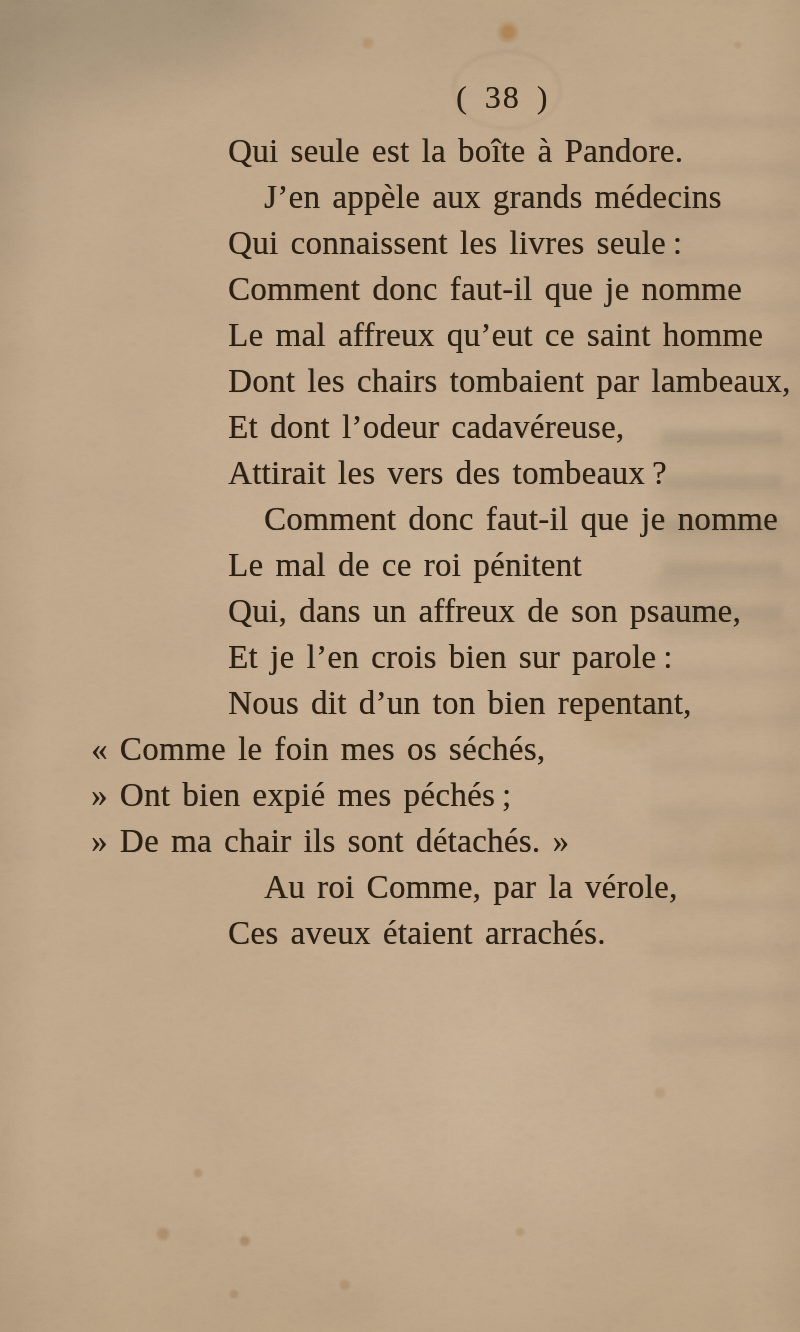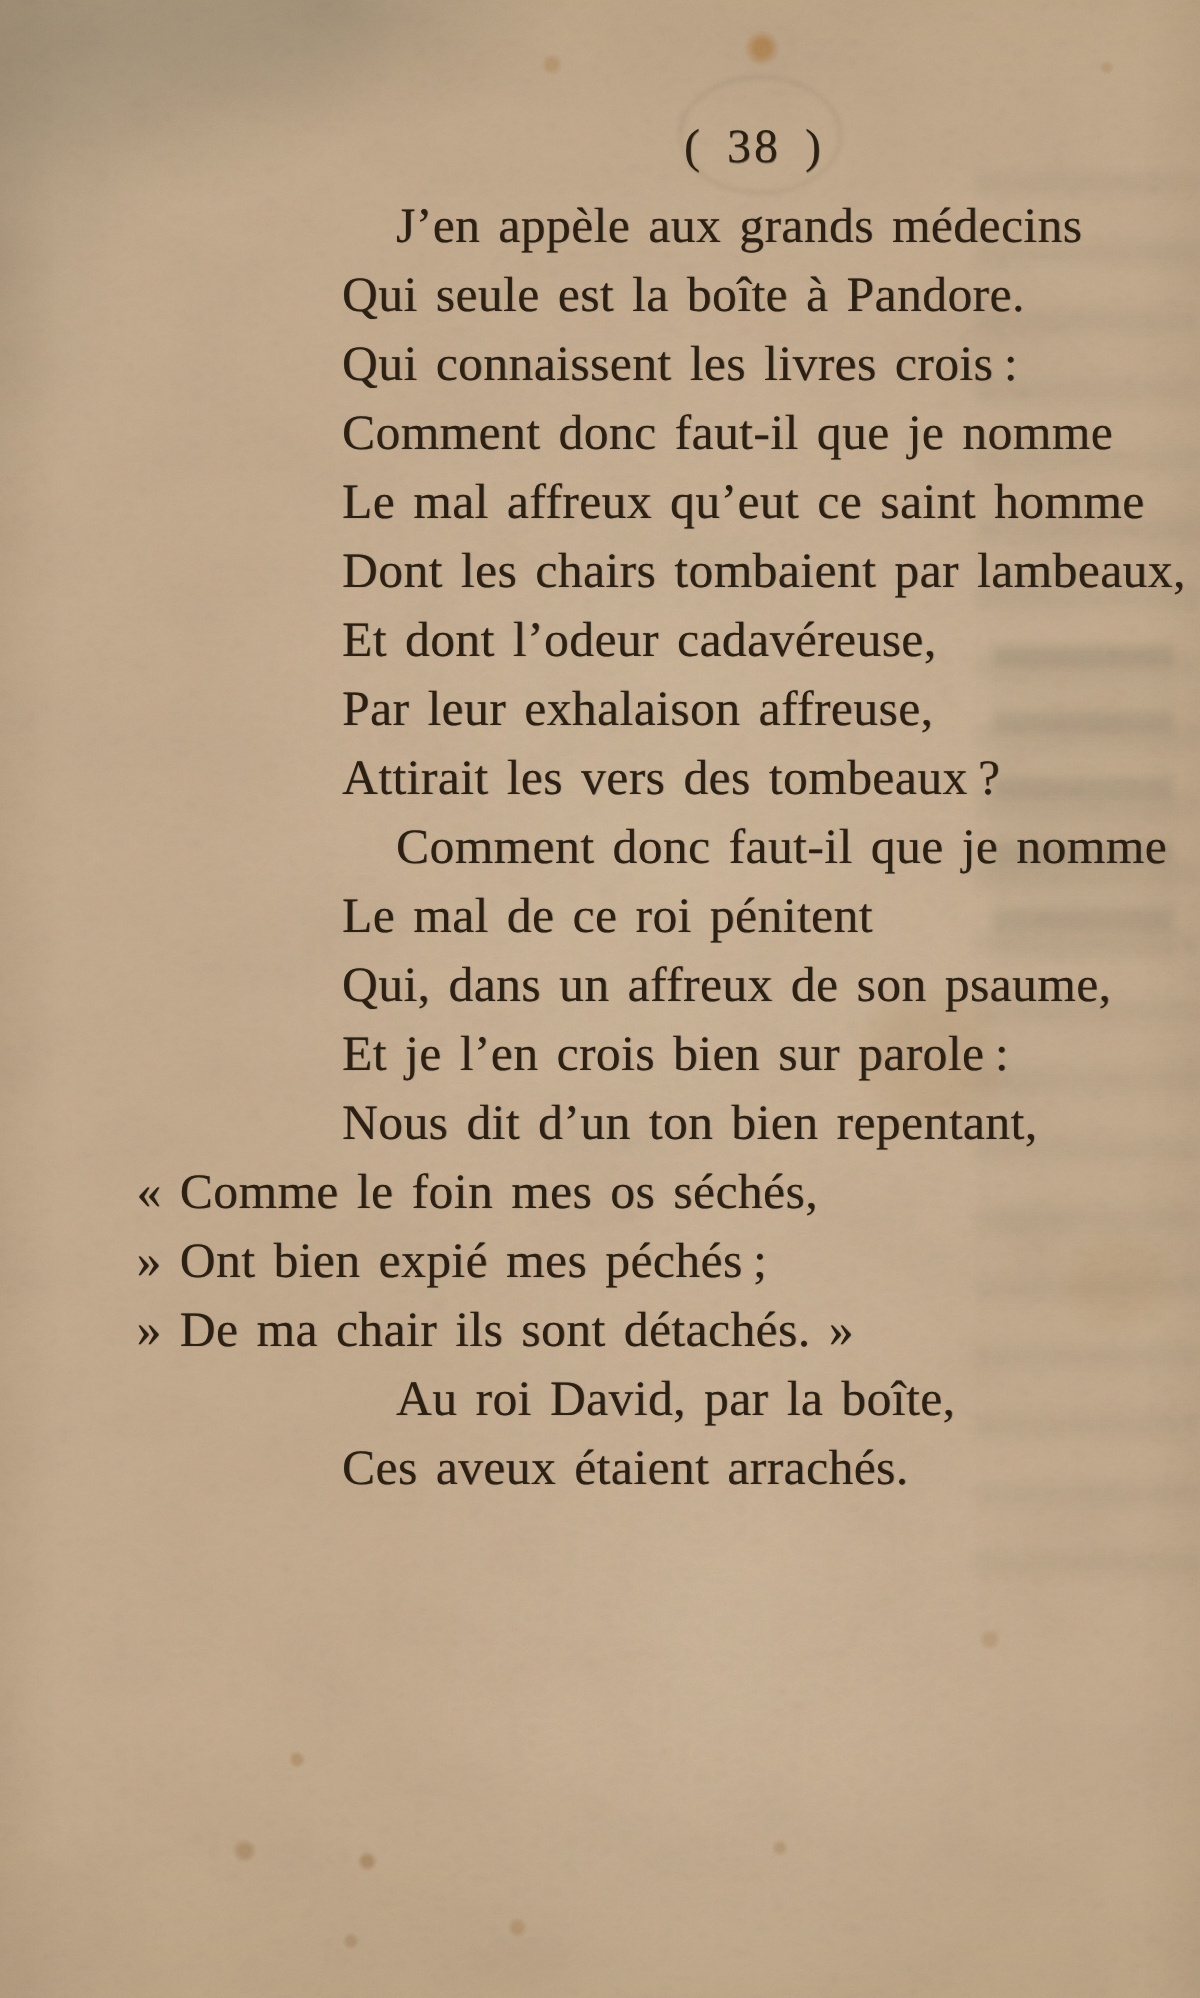--- a/index.html
+++ b/index.html
@@ -93,38 +93,37 @@
 <div class="page">
 
   <div class="ghost"></div>
   <div class="ghost2"></div>
   <div class="ring"></div>
   <div class="freckles"></div>
 
   <div class="pagenum">( 38 )</div>
 
   <div class="poem">
+    <div class="line">Qui seule est la boîte à Pandore.</div>
     <div class="line indent">J’en appèle aux grands médecins</div>
-    <div class="line">Qui seule est la boîte à Pandore.</div>
-    <div class="line">Qui connaissent les livres crois :</div>
+    <div class="line">Qui connaissent les livres seule :</div>
     <div class="line">Comment donc faut-il que je nomme</div>
     <div class="line">Le mal affreux qu’eut ce saint homme</div>
     <div class="line">Dont les chairs tombaient par lambeaux,</div>
     <div class="line">Et dont l’odeur cadavéreuse,</div>
-    <div class="line">Par leur exhalaison affreuse,</div>
     <div class="line">Attirait les vers des tombeaux ?</div>
     <div class="line indent">Comment donc faut-il que je nomme</div>
     <div class="line">Le mal de ce roi pénitent</div>
     <div class="line">Qui, dans un affreux de son psaume,</div>
     <div class="line">Et je l’en crois bien sur parole :</div>
     <div class="line">Nous dit d’un ton bien repentant,</div>
     <div class="line hang">« Comme le foin mes os séchés,</div>
     <div class="line hang">» Ont bien expié mes péchés ;</div>
     <div class="line hang">» De ma chair ils sont détachés. »</div>
-    <div class="line indent">Au roi David, par la boîte,</div>
+    <div class="line indent">Au roi Comme, par la vérole,</div>
     <div class="line">Ces aveux étaient arrachés.</div>
   </div>
 
   <svg class="grain" width="800" height="1332">
     <defs>
       <filter id="fineGrain" x="0" y="0" width="100%" height="100%">
         <feTurbulence type="fractalNoise" baseFrequency="0.8" numOctaves="2" seed="7" stitchTiles="stitch"></feTurbulence>
         <feColorMatrix type="saturate" values="0"></feColorMatrix>
       </filter>
       <filter id="mottle" x="0" y="0" width="100%" height="100%">

